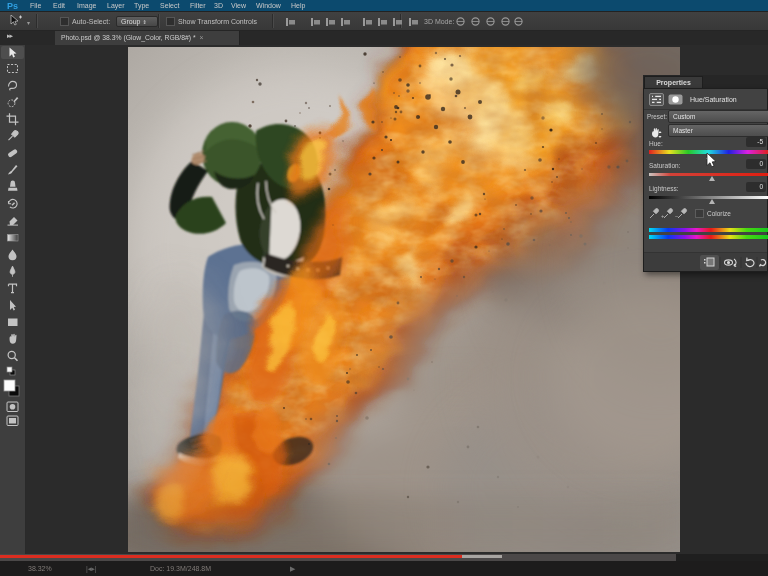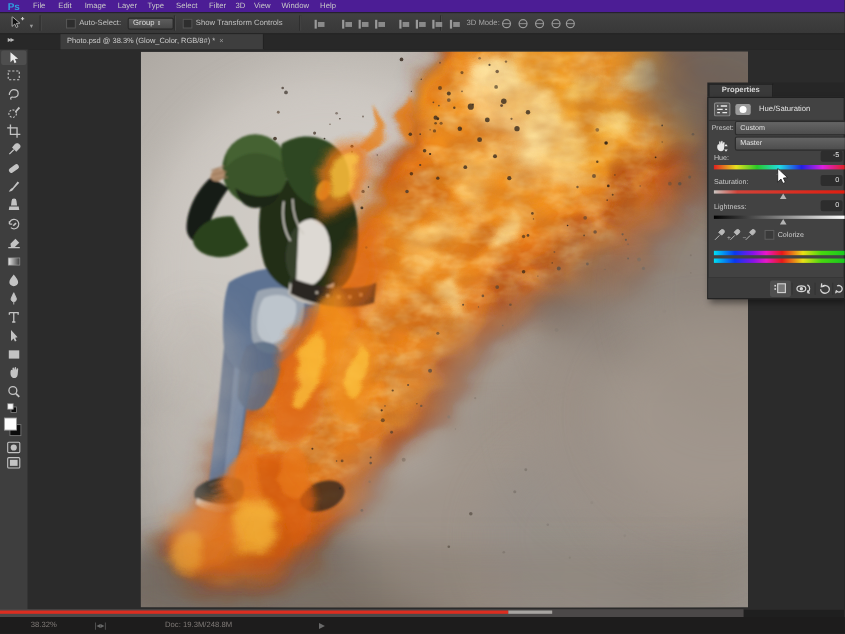--- a/index.html
+++ b/index.html
@@ -1,19 +1,19 @@
 <!DOCTYPE html>
 <html><head><meta charset="utf-8">
 <style>
   html,body{margin:0;padding:0;}
   body{width:768px;height:576px;overflow:hidden;position:relative;
        font-family:"Liberation Sans",sans-serif;background:#1d1d1d;}
   .abs{position:absolute;}
   
-  #menubar{left:0;top:0;width:768px;height:11px;background:#4c1d95;
+  #menubar{left:0;top:0;width:768px;height:11px;background:#0c4a6e;
     border-bottom:1px solid #222;color:#c9c9c9;font-size:7px;}
   #menubar .mi{position:absolute;top:2px;}
   #pslogo{position:absolute;left:7px;top:1px;color:#2f9fe0;font-size:9px;font-weight:bold;}
   
   #optbar{left:0;top:12px;width:768px;height:18px;
     background:linear-gradient(#414141,#383838);border-bottom:1px solid #252525;
     color:#c0c0c0;font-size:7px;}
   .cb{position:absolute;width:7px;height:7px;background:#2e2e2e;border:1px solid #555;top:5px;}
   .ddbtn{position:absolute;top:4px;height:9px;background:linear-gradient(#5e5e5e,#474747);
     border:1px solid #2a2a2a;border-radius:2px;color:#ddd;font-size:7px;line-height:9px;

